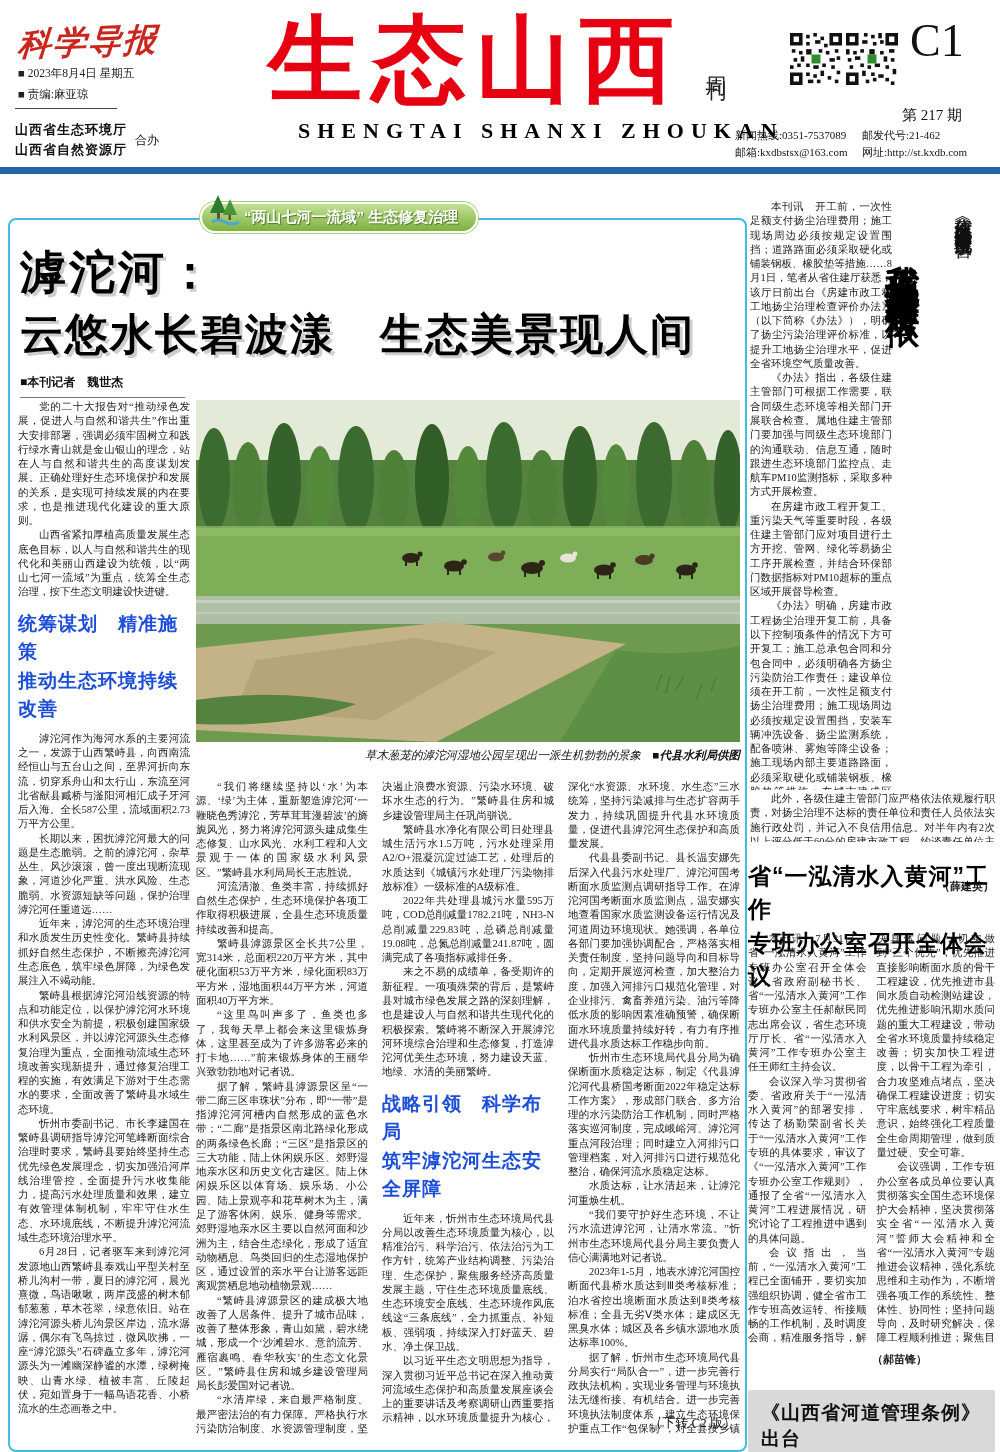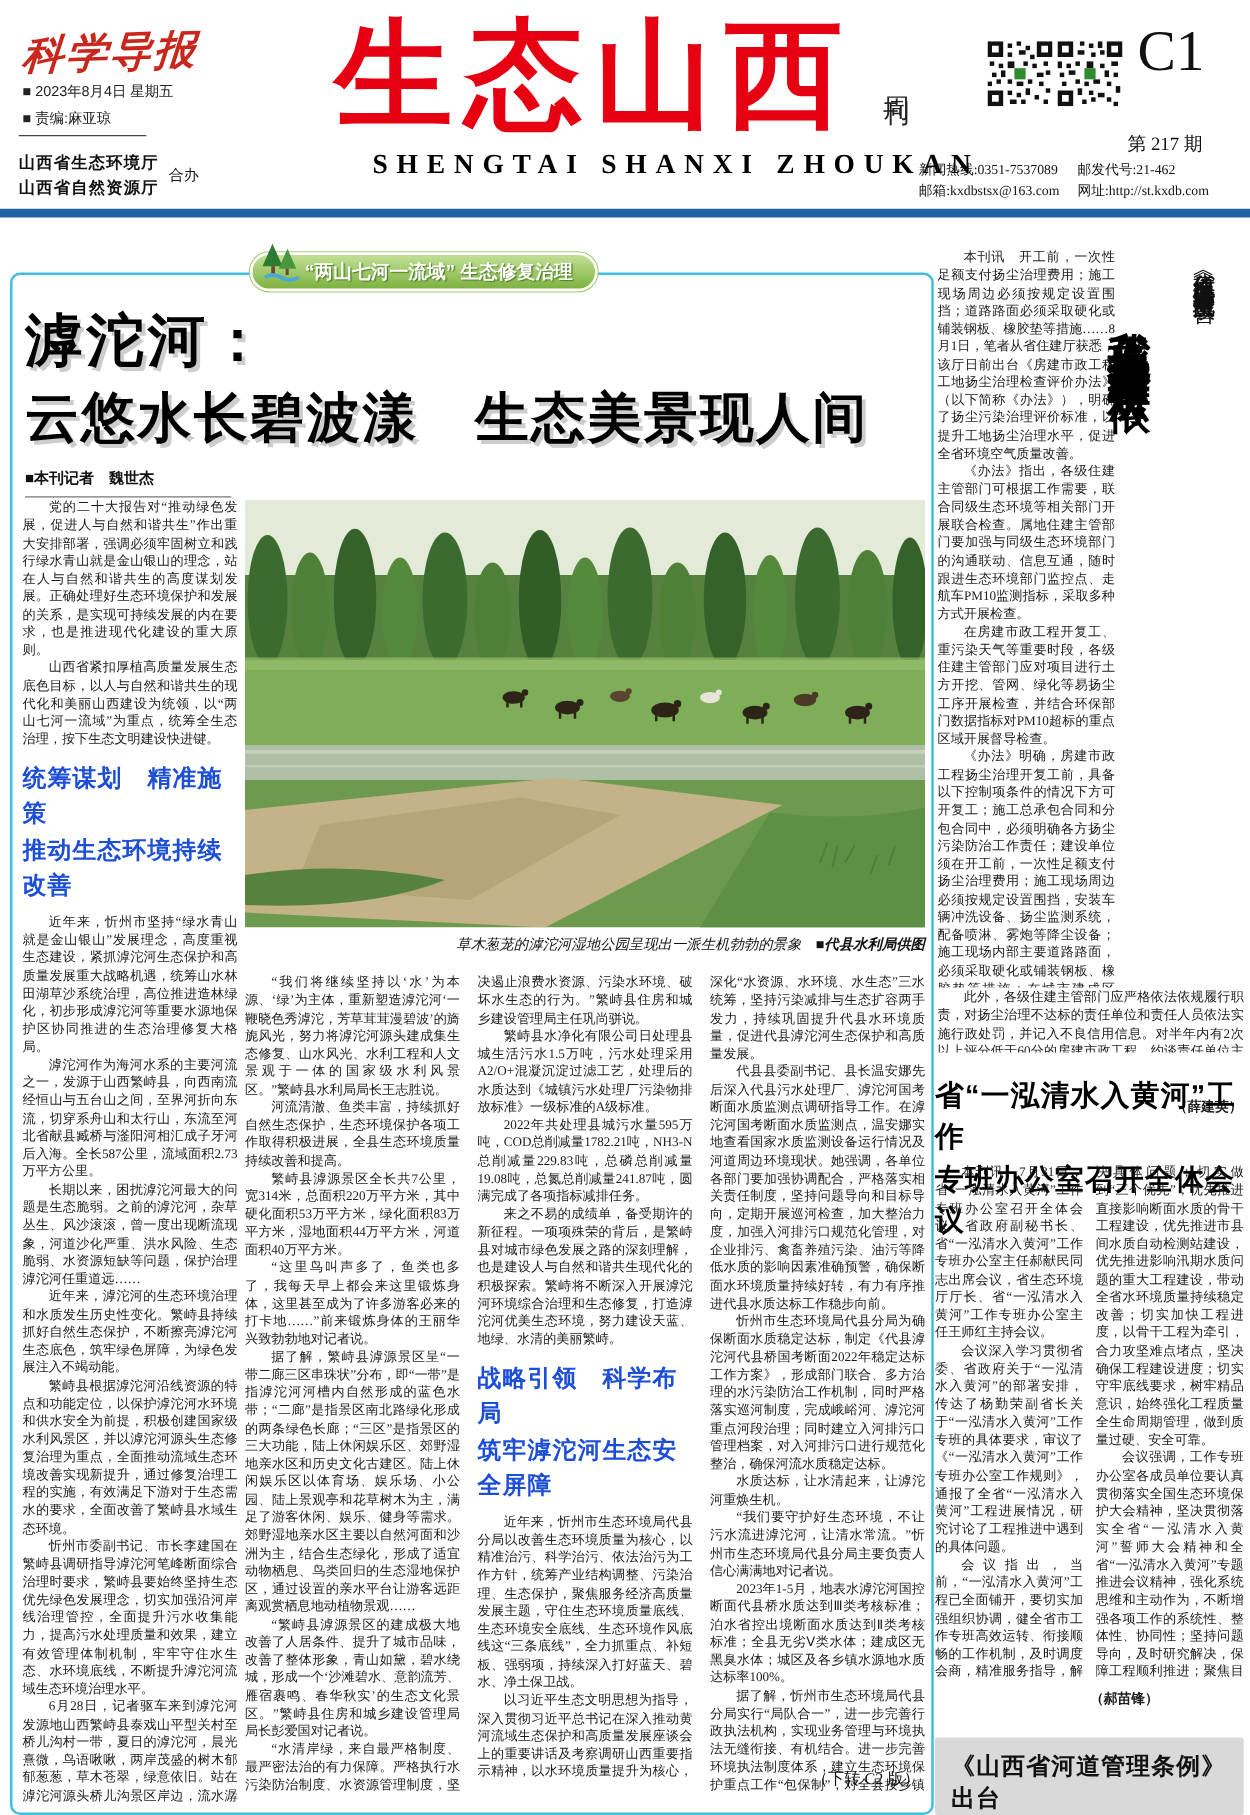--- a/index.html
+++ b/index.html
@@ -1,21 +1,21 @@
 <!DOCTYPE html>
 <html><head>
 <meta charset="utf-8">
 <style>
   html,body{margin:0;padding:0;background:#e8e8e8;}
   .page{position:relative;width:1000px;height:1452px;background:#fff;margin:0 auto;overflow:hidden;
         font-family:"Liberation Serif",serif;color:#1a1a1a;}
   
   .logo{position:absolute;left:18px;top:20px;font-size:33px;font-weight:bold;font-style:italic;
         color:#c9261d;font-family:"Liberation Serif",serif;transform:skewX(-6deg) rotate(-2deg);letter-spacing:2px;}
-  .metaline{position:absolute;left:18px;font-size:11.5px;color:#222;font-family:Liberation Sans, sans-serif;}
+  .metaline{position:absolute;left:18px;font-size:11.5px;color:#222;font-family:Liberation Serif, serif;}
   .metarule{position:absolute;left:15px;top:108px;width:102px;border-top:1px solid #444;}
   .coorg{position:absolute;left:15px;top:120px;display:flex;align-items:center;font-family:"Liberation Sans",sans-serif;}
   .coorg .names{font-size:13px;font-weight:bold;line-height:1.55;letter-spacing:1px;color:#111;}
   .coorg .helabel{font-size:12px;margin-left:8px;color:#111;}
   .bigtitle{position:absolute;left:268px;top:8px;font-size:94px;font-weight:900;color:#e60012;
             font-family:"Liberation Sans",sans-serif;letter-spacing:10px;line-height:1.1;}
   .zhoukan{position:absolute;left:702px;top:60px;writing-mode:vertical-rl;font-size:21px;color:#222;
            letter-spacing:4px;font-family:"Liberation Sans",sans-serif;}
   .pinyin{position:absolute;left:298px;top:118px;font-size:22px;color:#000000;letter-spacing:7px;
           font-family:"Liberation Serif",serif;font-weight:bold;}
@@ -194,21 +194,20 @@
   <div class="col1 bodytext">
     <div>
         <p class="para">党的二十大报告对“推动绿色发展，促进人与自然和谐共生”作出重大安排部署，强调必须牢固树立和践行绿水青山就是金山银山的理念，站在人与自然和谐共生的高度谋划发展。正确处理好生态环境保护和发展的关系，是实现可持续发展的内在要求，也是推进现代化建设的重大原则。</p>
         <p class="para">山西省紧扣厚植高质量发展生态底色目标，以人与自然和谐共生的现代化和美丽山西建设为统领，以“两山七河一流域”为重点，统筹全生态治理，按下生态文明建设快进键。</p>
       </div>
     <div class="subhead">
       <div>统筹谋划　精准施策</div>
       <div>推动生态环境持续改善</div>
     </div>
     <div>
-        <p class="para">近年来，忻州市坚持“绿水青山就是金山银山”发展理念，高度重视生态建设，紧抓滹沱河生态保护和高质量发展重大战略机遇，统筹山水林田湖草沙系统治理，高位推进造林绿化，初步形成滹沱河等重要水源地保护区协同推进的生态治理修复大格局。</p>
         <p class="para">滹沱河作为海河水系的主要河流之一，发源于山西繁峙县，向西南流经恒山与五台山之间，至界河折向东流，切穿系舟山和太行山，东流至河北省献县臧桥与滏阳河相汇成子牙河后入海。全长587公里，流域面积2.73万平方公里。</p>
         <p class="para">长期以来，困扰滹沱河最大的问题是生态脆弱。之前的滹沱河，杂草丛生、风沙滚滚，曾一度出现断流现象，河道沙化严重、洪水风险、生态脆弱、水资源短缺等问题，保护治理滹沱河任重道远……</p>
         <p class="para">近年来，滹沱河的生态环境治理和水质发生历史性变化。繁峙县持续抓好自然生态保护，不断擦亮滹沱河生态底色，筑牢绿色屏障，为绿色发展注入不竭动能。</p>
         <p class="para">繁峙县根据滹沱河沿线资源的特点和功能定位，以保护滹沱河水环境和供水安全为前提，积极创建国家级水利风景区，并以滹沱河源头生态修复治理为重点，全面推动流域生态环境改善实现新提升，通过修复治理工程的实施，有效满足下游对于生态需水的要求，全面改善了繁峙县水域生态环境。</p>
         <p class="para">忻州市委副书记、市长李建国在繁峙县调研指导滹沱河笔峰断面综合治理时要求，繁峙县要始终坚持生态优先绿色发展理念，切实加强沿河岸线治理管控，全面提升污水收集能力，提高污水处理质量和效果，建立有效管理体制机制，牢牢守住水生态、水环境底线，不断提升滹沱河流域生态环境治理水平。</p>
         <p class="para">6月28日，记者驱车来到滹沱河发源地山西繁峙县泰戏山平型关村至桥儿沟村一带，夏日的滹沱河，晨光熹微，鸟语啾啾，两岸茂盛的树木郁郁葱葱，草木苍翠，绿意依旧。站在滹沱河源头桥儿沟景区岸边，流水潺潺，偶尔有飞鸟掠过，微风吹拂，一座“滹沱源头”石碑矗立多年，滹沱河源头为一滩幽深静谧的水潭，绿树掩映、山青水绿、植被丰富、丘陵起伏，宛如置身于一幅鸟语花香、小桥流水的生态画卷之中。</p>
       </div>
   </div>
 
   <svg class="photo" viewBox="0 0 544 342" preserveAspectRatio="none">

